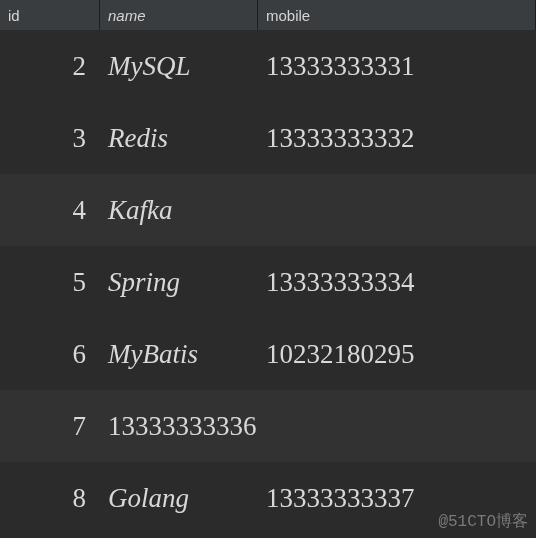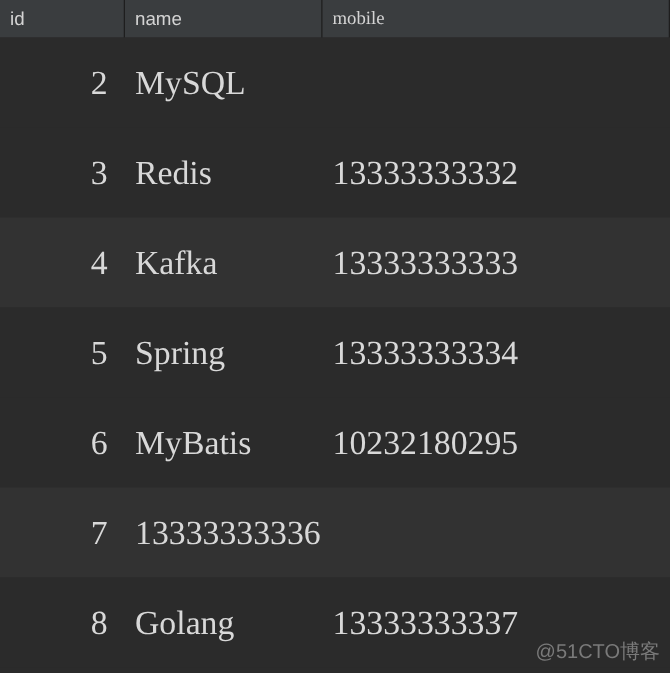--- a/index.html
+++ b/index.html
@@ -34,24 +34,24 @@
       height: 100%;
       display: flex;
       align-items: center;
     }
     .col-id {
       width: 100px;
       justify-content: flex-start;
     }
     .col-name {
       width: 158px;
+      font-style: italic;
     }
     .col-mobile {
       flex: 1;
-      font-family: Liberation Serif, serif;
     }
     .data-row {
       display: flex;
       height: 72px;
       align-items: center;
     }
     .data-row.odd {
       background: #2b2b2b;
     }
     .data-row.even {
@@ -69,46 +69,46 @@
     .data-cell.col-id {
       justify-content: flex-end;
       padding-right: 14px;
     }
     .watermark {
       position: absolute;
       bottom: 6px;
       right: 8px;
       color: #7a7a7a;
       font-size: 16px;
-      font-family: Liberation Sans, sans-serif;
+      font-family: Liberation Mono, monospace;
     }
   </style>
 </head>
 <body>
 
 <div class="table">
   <div class="header-row">
     <div class="header-cell col-id">id</div>
     <div class="header-cell col-name">name</div>
     <div class="header-cell col-mobile">mobile</div>
   </div>
 
   <div class="data-row odd">
     <div class="data-cell col-id">2</div>
     <div class="data-cell col-name">MySQL</div>
+    <div class="data-cell col-mobile">13333333331</div>
   </div>
   <div class="data-row odd">
     <div class="data-cell col-id">3</div>
     <div class="data-cell col-name">Redis</div>
     <div class="data-cell col-mobile">13333333332</div>
   </div>
   <div class="data-row even">
     <div class="data-cell col-id">4</div>
     <div class="data-cell col-name">Kafka</div>
-    <div class="data-cell col-mobile">13333333333</div>
   </div>
   <div class="data-row odd">
     <div class="data-cell col-id">5</div>
     <div class="data-cell col-name">Spring</div>
     <div class="data-cell col-mobile">13333333334</div>
   </div>
   <div class="data-row odd">
     <div class="data-cell col-id">6</div>
     <div class="data-cell col-name">MyBatis</div>
     <div class="data-cell col-mobile">10232180295</div>

